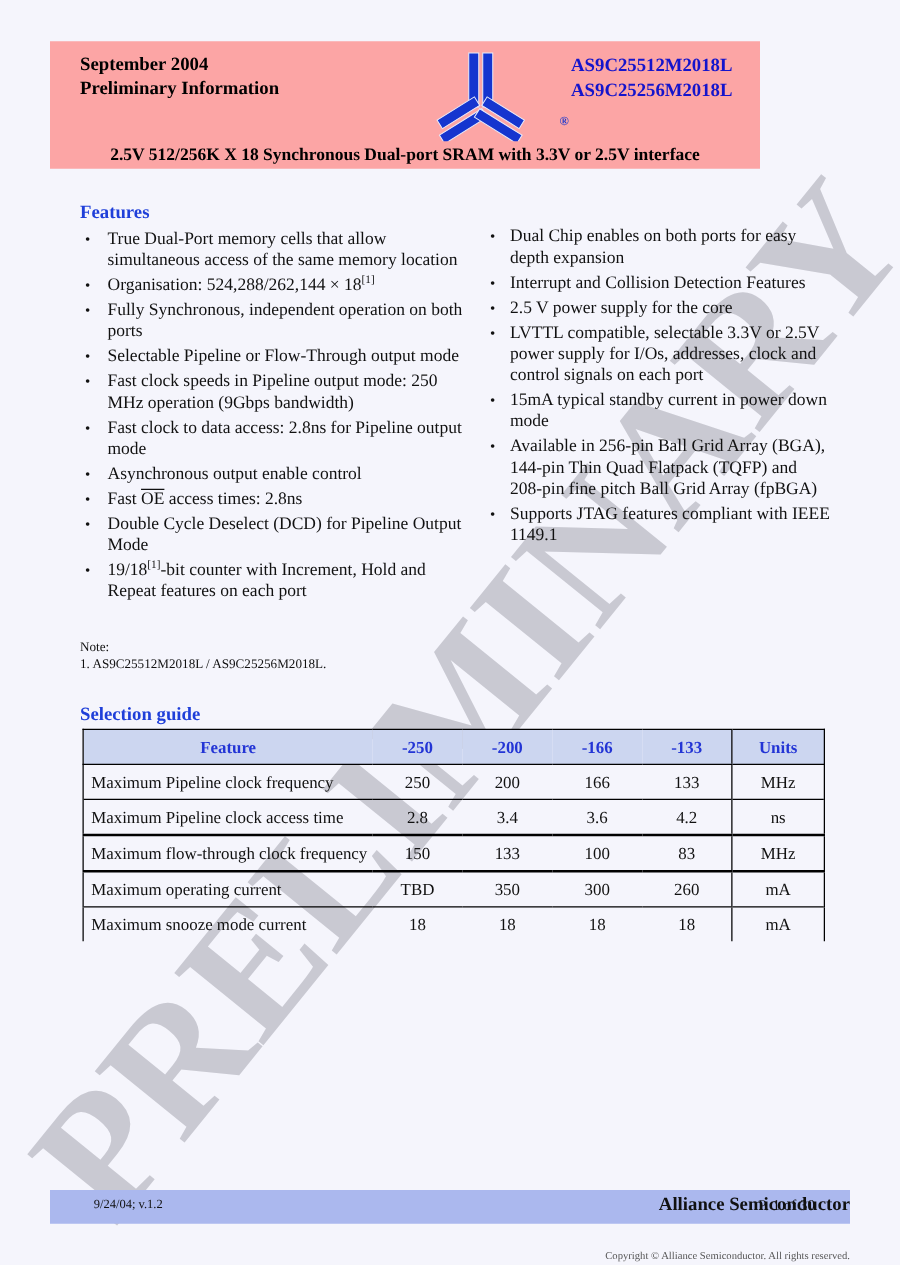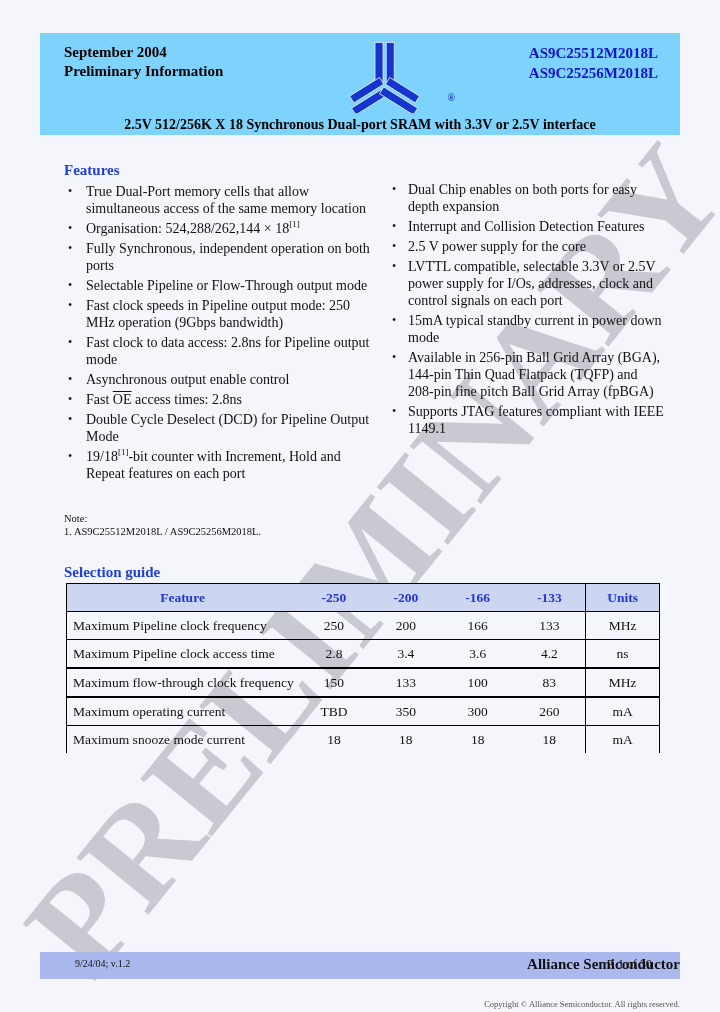--- a/index.html
+++ b/index.html
@@ -21,22 +21,22 @@
     font-size:140px;
     font-weight:bold;
     color:#c9c9d2;
     transform:rotate(-51deg);
     z-index:0;
     white-space:nowrap;
     user-select:none;
   }
   
   .header-band{
-    position:absolute;left:40px;top:33px;width:640px;height:102px;
-    background:#7dd3fc;z-index:2;
+    position:absolute;left:40px;top:33px;width:568px;height:102px;
+    background:#fca5a5;z-index:2;
   }
   .hdr-left{
     position:absolute;left:24px;top:10px;
     font-weight:bold;font-size:15px;line-height:19px;color:#000;
   }
   .hdr-right{
     position:absolute;right:22px;top:10px;text-align:right;
     font-weight:bold;font-size:15px;line-height:20px;color:#1414cc;
   }
   .hdr-title{

